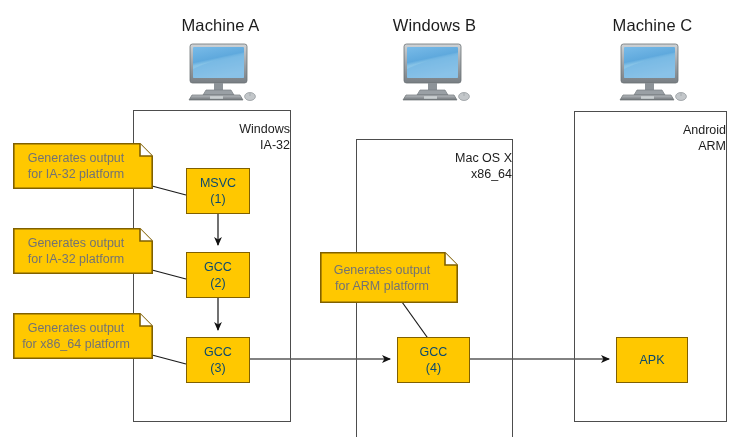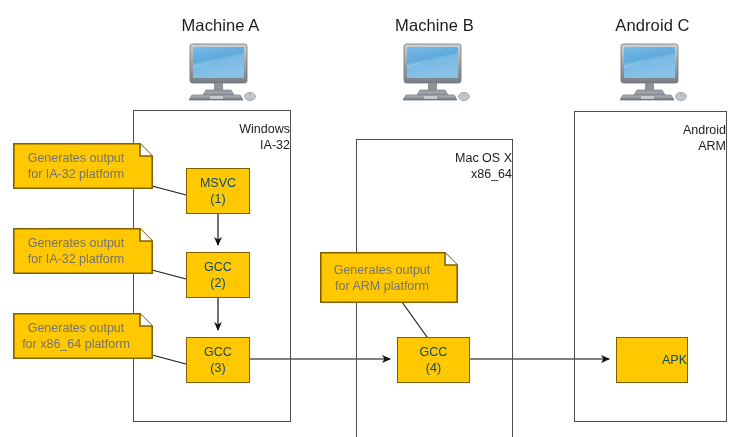--- a/index.html
+++ b/index.html
@@ -95,22 +95,22 @@
     height: 437px;
     pointer-events: none;
   }
 </style>
 </head>
 <body>
 
 <div id="canvas">
 
   <div class="abs machine-title" style="left:143px; top:16px; width:155px;">Machine A</div>
-  <div class="abs machine-title" style="left:357px; top:16px; width:155px;">Machine B</div>
-  <div class="abs machine-title" style="left:575px; top:16px; width:155px;">Android C</div>
+  <div class="abs machine-title" style="left:357px; top:16px; width:155px;">Windows B</div>
+  <div class="abs machine-title" style="left:575px; top:16px; width:155px;">Machine C</div>
 
   <div class="abs" style="left:184px; top:43px;">
     <svg class="monitor" viewBox="0 0 74 58" xmlns="http://www.w3.org/2000/svg">
       <defs>
         <linearGradient id="scr" x1="0" y1="0" x2="0.35" y2="1">
           <stop offset="0%" stop-color="#79bbe8"></stop>
           <stop offset="45%" stop-color="#5fa9dd"></stop>
           <stop offset="55%" stop-color="#86c3e7"></stop>
           <stop offset="100%" stop-color="#a8d4ef"></stop>
         </linearGradient>
@@ -205,21 +205,21 @@
 (2)</span>
   </div>
   <div class="abs ybox" style="left:186px; top:337px; width:64px; height:46px;">
     <span>GCC
 (3)</span>
   </div>
   <div class="abs ybox" style="left:397px; top:337px; width:73px; height:46px;">
     <span>GCC
 (4)</span>
   </div>
-  <div class="abs ybox" style="left:616px; top:337px; width:72px; height:46px;align-items:flex-end;">
+  <div class="abs ybox" style="left:616px; top:337px; width:72px; height:46px;">
     <span>APK</span>
   </div>
 
   <div class="abs note-wrap" style="left:13px; top:143px; width:140px; height:46px;">
     <svg class="note-svg" width="140" height="46" viewBox="0 0 140 46" xmlns="http://www.w3.org/2000/svg">
       <path d="M0.8,0.8 L127,0.8 L139.2,13 L139.2,45.2 L0.8,45.2 Z" fill="#ffc800" stroke="#806000" stroke-width="1.6"></path>
       <path d="M127,0.8 L127,13 L139.2,13" fill="#ffffff" stroke="#806000" stroke-width="1.6"></path>
     </svg>
     <div class="note-text">Generates output
 for IA-32 platform</div>

